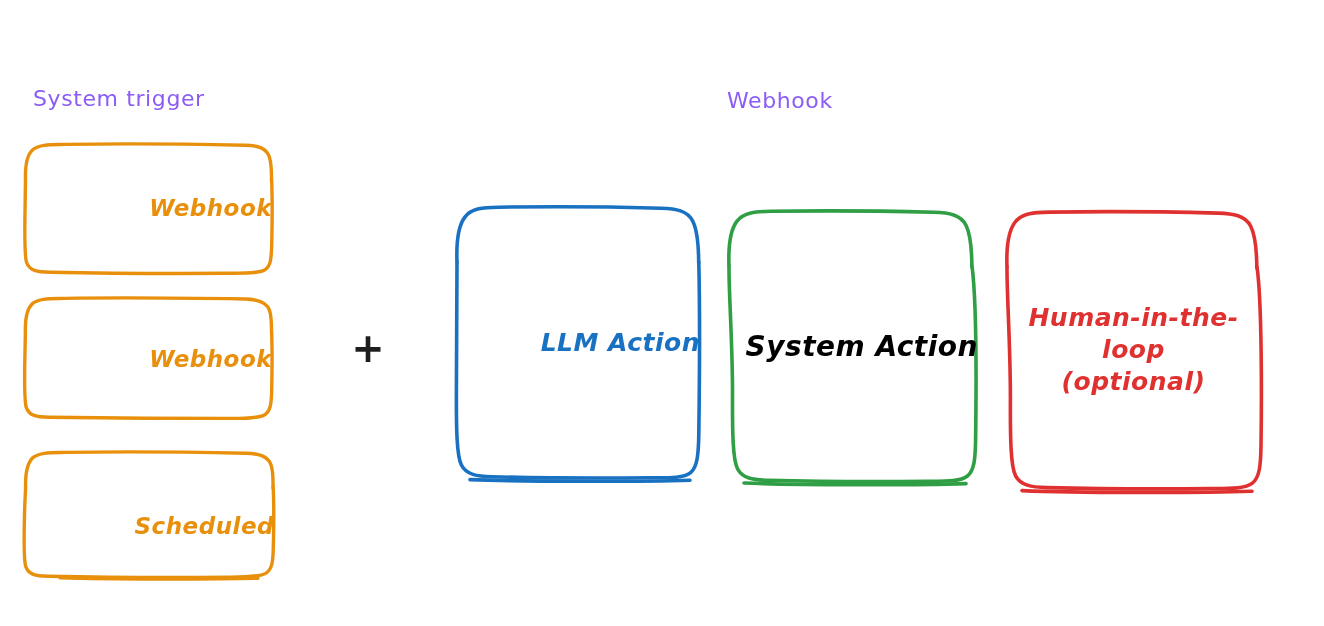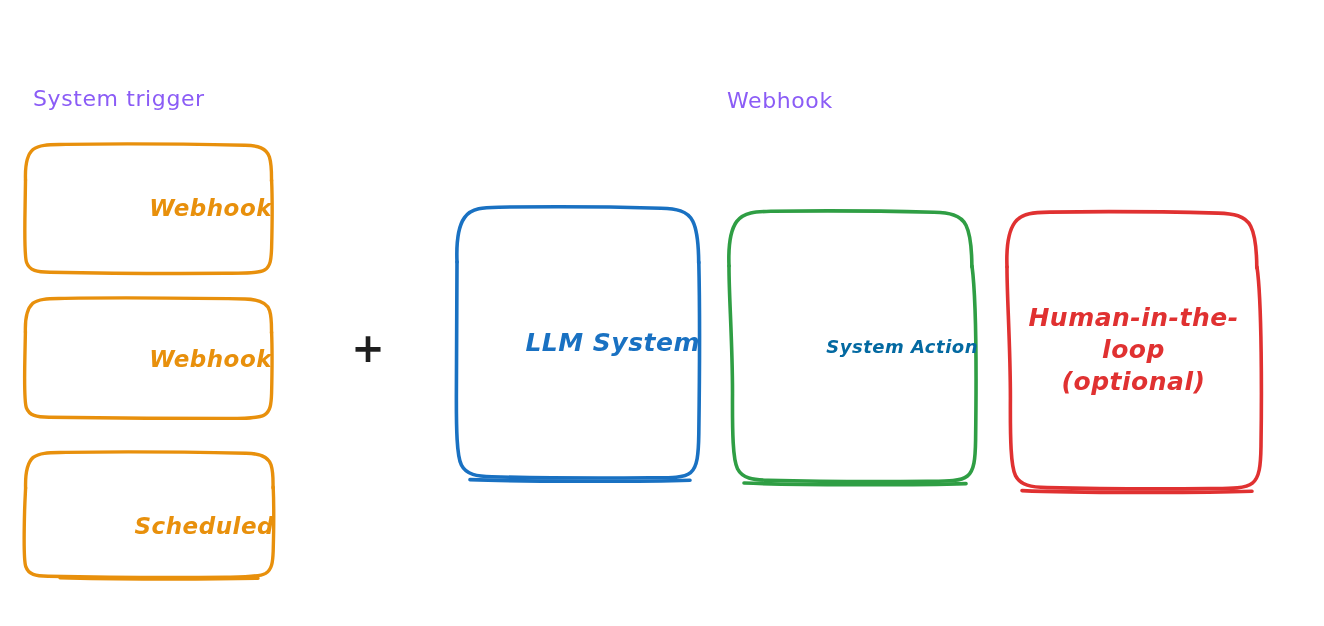--- a/index.html
+++ b/index.html
@@ -67,21 +67,21 @@
     color: #e8900c;
     font-size: 23px;
   }
 
   
   #node-llm-action    { left: 455px; top: 207px; width: 245px; height: 271px; }
   #node-system-action { left: 727px; top: 211px; width: 251px; height: 272px; }
   #node-hitl          { left: 1005px; top: 212px; width: 257px; height: 276px; }
 
   #node-llm-action .node-label    { color: #1971c2; font-size: 25px; }
-  #node-system-action .node-label { color: #0369a1; font-size: 18px; }
+  #node-system-action .node-label { color: #000000; font-size: 28px; }
   #node-hitl .node-label          { color: #e03131; font-size: 25px; }
 
   
   #plus-operator {
     position: absolute;
     left: 349px;
     top: 326px;
     width: 38px;
     height: 44px;
     display: flex;
@@ -177,21 +177,21 @@
   <span class="node-label">Webhook</span>
 </div>
 
 <div class="node" id="node-scheduled">
   <span class="node-label">Scheduled</span>
 </div>
 
 <div id="plus-operator">+</div>
 
 <div class="node" id="node-llm-action">
-  <span class="node-label">LLM System</span>
+  <span class="node-label">LLM Action</span>
 </div>
 
 <div class="node" id="node-system-action">
   <span class="node-label">System Action</span>
 </div>
 
 <div class="node" id="node-hitl">
   <span class="node-label">Human-in-the-loop
 (optional)</span>
 </div>

